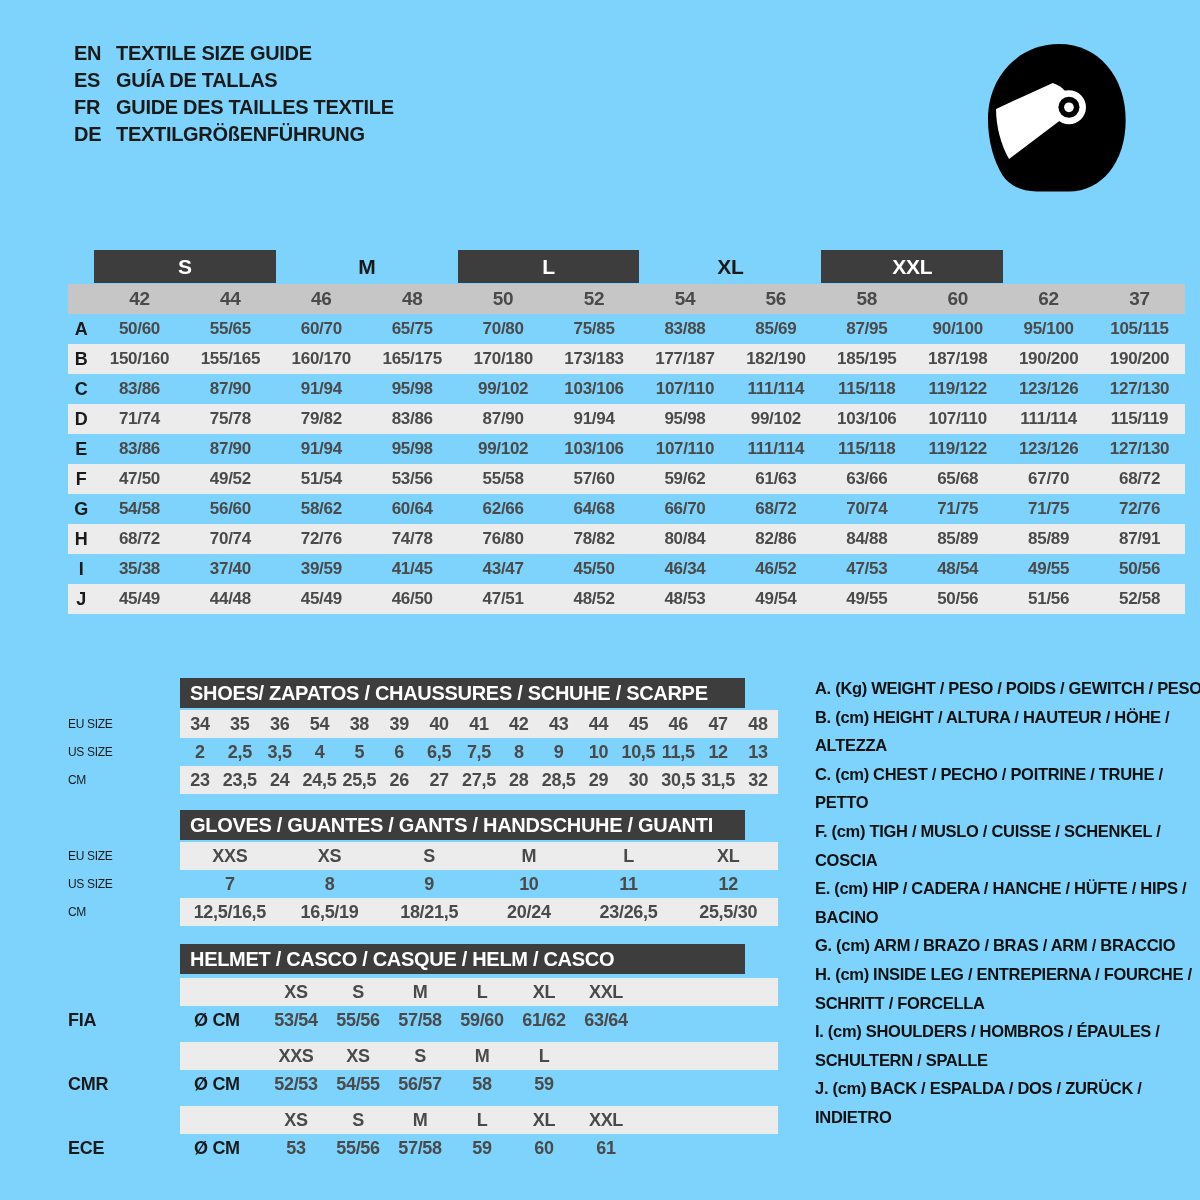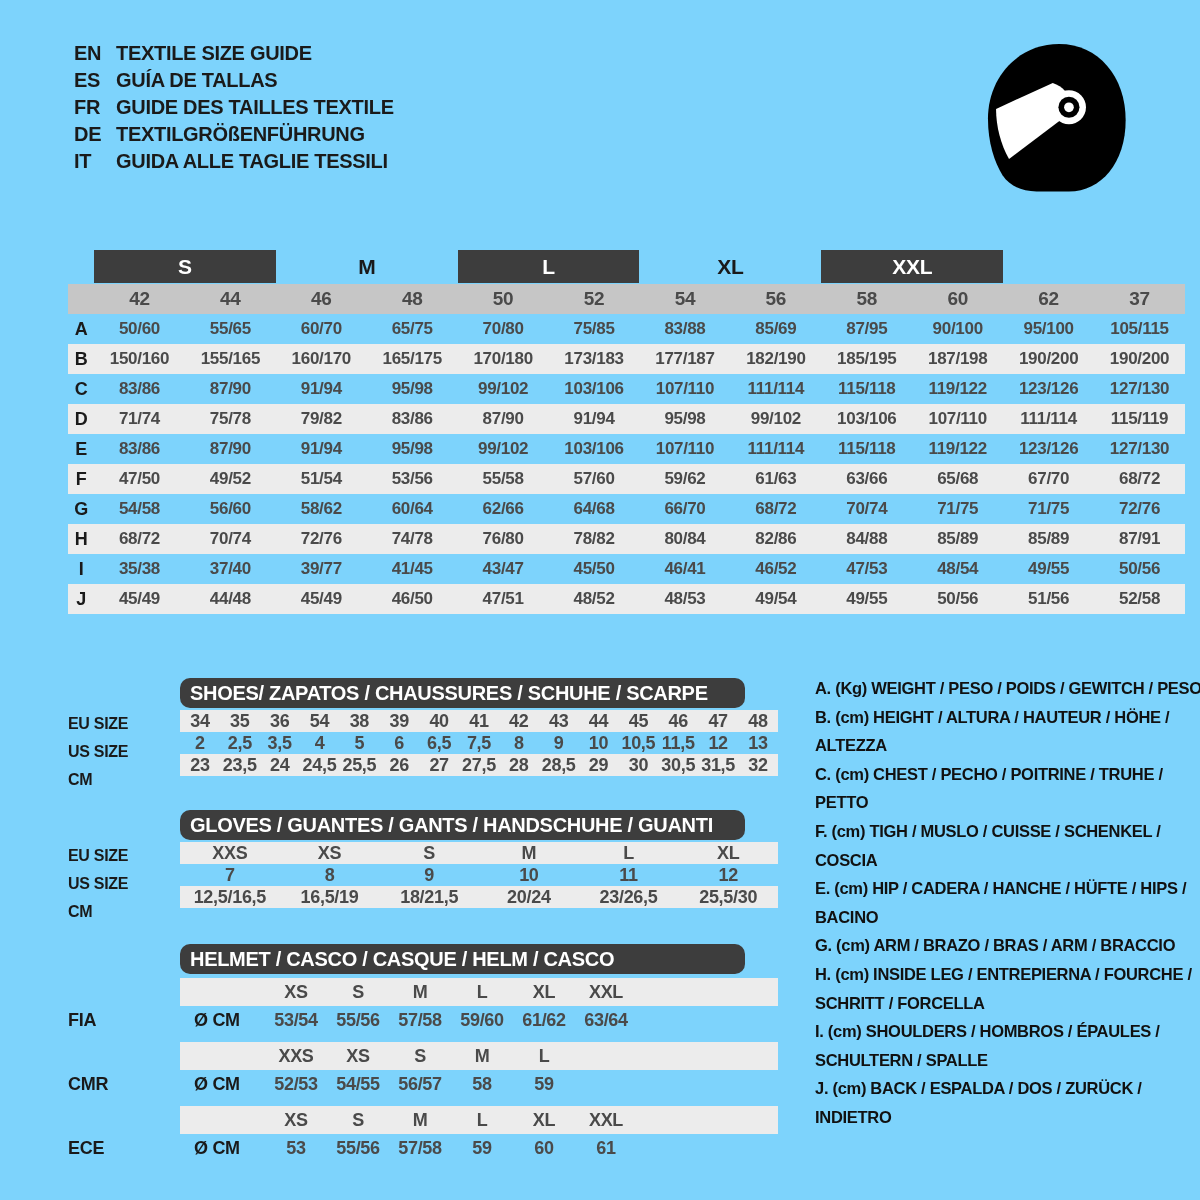--- a/index.html
+++ b/index.html
@@ -26,29 +26,29 @@
   #num-band span, .trow span { display:flex; align-items:center; justify-content:center;
     font-weight:bold; font-size:19px; color:#4a4a4a; }
   .trow { height:30px; }
   .trow.alt { background:#ececec; }
   .trow .tlabel { color:#1a1a1a; font-size:18px; }
   .trow .tval { font-size:17px; }
   
   .sec { position:absolute; left:68px; width:710px; }
   .sec-title { position:absolute; left:112px; top:0; width:565px; height:30px;
     background:#3d3d3d; color:#fff; font-weight:bold; font-size:20px;
-    line-height:30px; padding-left:10px; white-space:nowrap; overflow:hidden;border-radius:10px; }
+    line-height:30px; padding-left:10px; white-space:nowrap; overflow:hidden; }
   .sec-body { position:absolute; left:112px; top:32px; width:598px; }
-  .srow { display:flex; height:22px; }
+  .srow { display:flex; height:28px; }
   .srow.stripe { background:#ececec; }
   .srow span { flex:1; display:flex; align-items:center; justify-content:center;
     font-weight:bold; font-size:18px; color:#4a4a4a; }
   .side-labels { position:absolute; left:0; top:32px; width:108px; }
   .side-labels div { height:28px; display:flex; align-items:center;
-    font-weight:bold; font-size:16px; color:#1a1a1a; }
+    font-weight:normal; font-size:12px; color:#1a1a1a; }
   
   #helmet-blocks { position:absolute; left:112px; top:34px; width:598px; }
   .std-block { position:relative; margin-bottom:8px; }
   .hrow { display:grid; grid-template-columns:85px repeat(6,62px) 1fr; height:28px; }
   .hrow.stripe { background:#ececec; }
   .hrow span { display:flex; align-items:center; justify-content:center;
     font-weight:bold; font-size:18px; color:#4a4a4a; }
   .hrow .diam { justify-content:flex-start; padding-left:14px; color:#1a1a1a; }
   .std-name { position:absolute; left:-112px; top:28px; height:28px; width:100px;
     display:flex; align-items:center; font-weight:bold; font-size:18px; color:#1a1a1a; }
@@ -71,24 +71,20 @@
         <span class="lang-title">GUÍA DE TALLAS</span>
       </div>
       <div class="lang-line">
         <span class="lang-code">FR</span>
         <span class="lang-title">GUIDE DES TAILLES TEXTILE</span>
       </div>
       <div class="lang-line">
         <span class="lang-code">DE</span>
         <span class="lang-title">TEXTILGRÖßENFÜHRUNG</span>
       </div>
-      <div class="lang-line">
-        <span class="lang-code">IT</span>
-        <span class="lang-title">GUIDA ALLE TAGLIE TESSILI</span>
-      </div>
     </div>
 
   <div id="helmet-logo">
     <svg viewBox="0 0 100 100" width="162" height="168">
       <path d="M52,5 C26,5 8,26 8,51 C8,66 12,78 17,86 C21,92 28,96 38,96 L58,96 C78,96 93,78 93,52 C93,25 76,5 52,5 Z" fill="#000"></path>
       <path d="M13,45 L48,29 C54,31 59,36 59,43 L58,48 L21,76 C16,67 13,56 13,45 Z" fill="#fff"></path>
       <circle cx="58" cy="44" r="10.5" fill="#fff"></circle>
       <circle cx="58" cy="44" r="6.5" fill="#000"></circle>
       <circle cx="58" cy="44" r="3" fill="#fff"></circle>
     </svg>
@@ -235,25 +231,25 @@
           <span class="tval">82/86</span>
           <span class="tval">84/88</span>
           <span class="tval">85/89</span>
           <span class="tval">85/89</span>
           <span class="tval">87/91</span>
         </div>
         <div class="trow mt-grid">
           <span class="tlabel">I</span>
           <span class="tval">35/38</span>
           <span class="tval">37/40</span>
-          <span class="tval">39/77</span>
+          <span class="tval">39/59</span>
           <span class="tval">41/45</span>
           <span class="tval">43/47</span>
           <span class="tval">45/50</span>
-          <span class="tval">46/41</span>
+          <span class="tval">46/34</span>
           <span class="tval">46/52</span>
           <span class="tval">47/53</span>
           <span class="tval">48/54</span>
           <span class="tval">49/55</span>
           <span class="tval">50/56</span>
         </div>
         <div class="trow mt-grid alt">
           <span class="tlabel">J</span>
           <span class="tval">45/49</span>
           <span class="tval">44/48</span>

